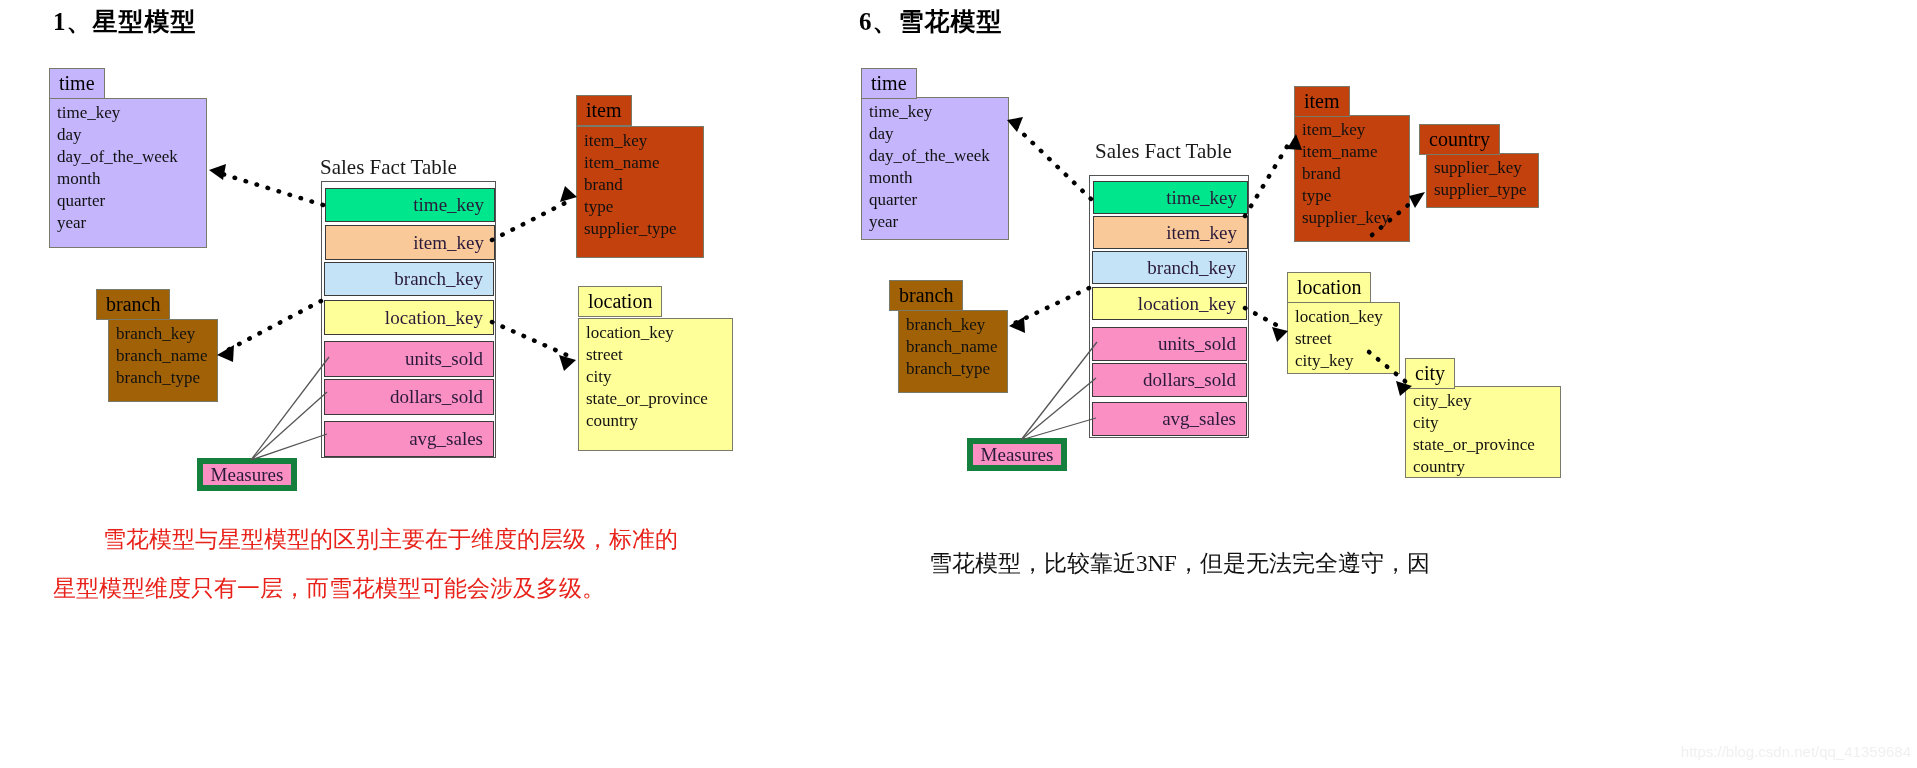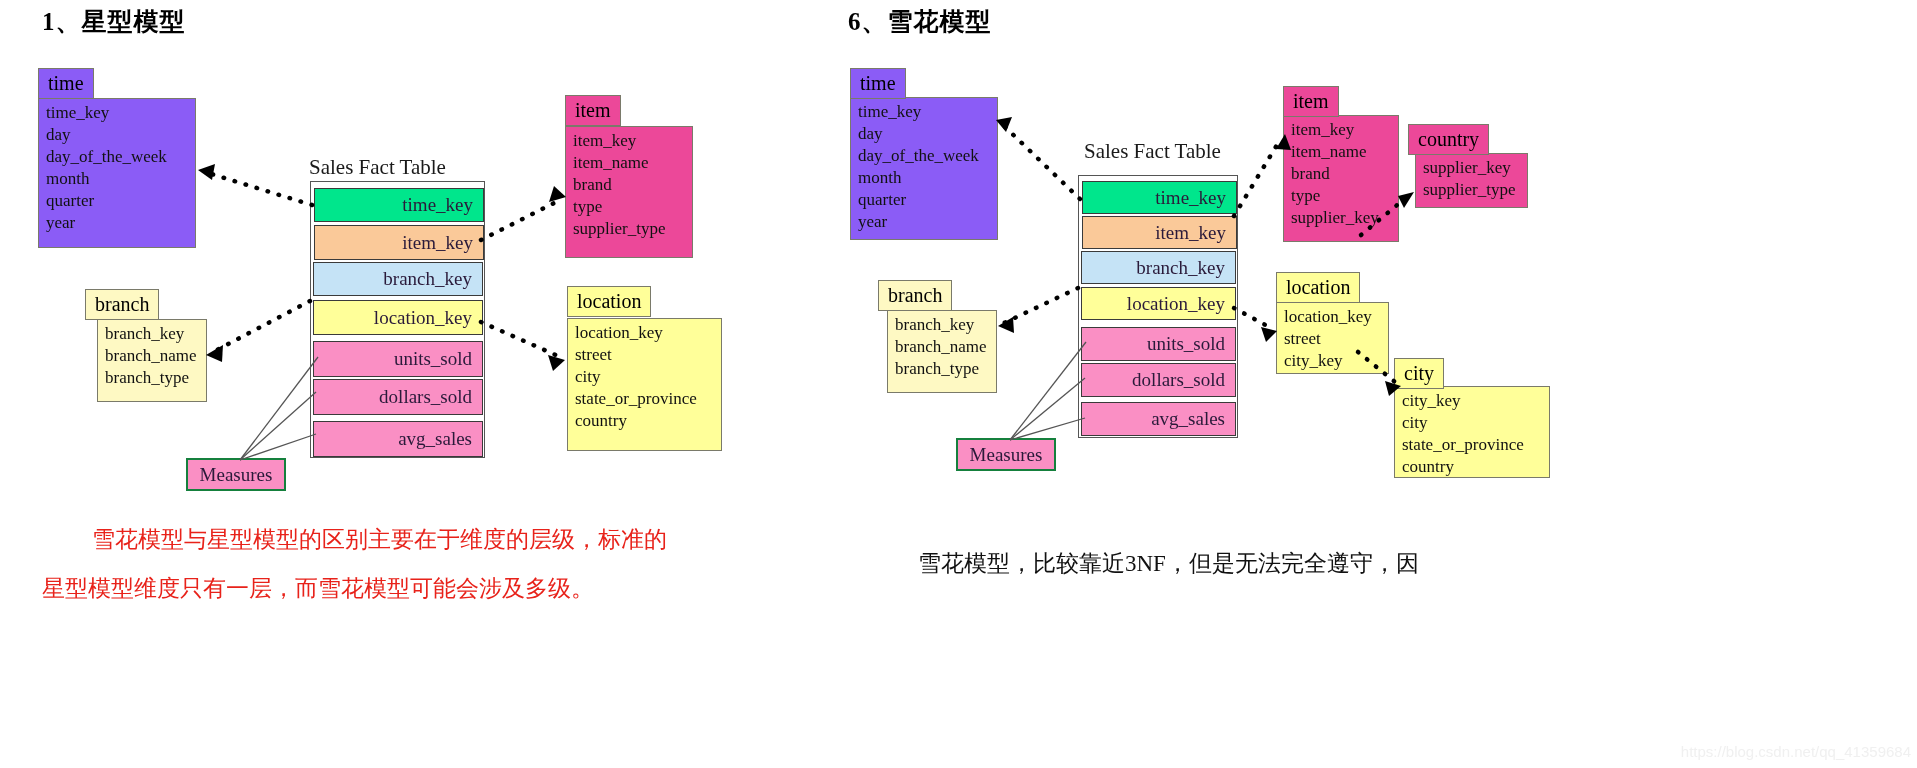--- a/index.html
+++ b/index.html
@@ -3,21 +3,21 @@
 <meta charset="utf-8">
 <style>
   html,body{margin:0;padding:0;}
   body{
     width:1917px;height:768px;
     background:#ffffff;
     font-family:"Liberation Serif","DejaVu Serif",serif;
     position:relative;
     overflow:hidden;
   }
-  .panel{position:absolute;top:0;height:768px;}
+  .panel{position:absolute;top:0;height:768px;margin-left:11px;}
   #panel-star{left:0;width:958px;}
   #panel-snow{left:958px;width:959px;}
 
   .panel-title{
     position:absolute;
     font-family:"Liberation Serif","DejaVu Serif",serif;
     font-weight:bold;
     font-size:25px;
     color:#000;
     white-space:nowrap;
@@ -45,23 +45,23 @@
     padding:3px 6px 4px 7px;
   }
   .entity .body .fld{
     font-size:17px;
     line-height:1.29;
     white-space:nowrap;
     color:#111;
   }
 
   
-  .c-green .tab,.c-green .body{background:#8b5cf6;}
-  .c-orange .tab,.c-orange .body{background:#ec4899;font-family:Liberation Serif, serif;}
-  .c-blue .tab,.c-blue .body{background:#fef9c3;}
+  .c-green .tab,.c-green .body{background:#c4b5fd;}
+  .c-orange .tab,.c-orange .body{background:#c2410c;font-family:Liberation Serif, serif;}
+  .c-blue .tab,.c-blue .body{background:#a16207;}
   .c-yellow .tab,.c-yellow .body{background:#ffff99;}
 
   
   .fact{position:absolute;}
   .fact-title{
     position:absolute;
     font-size:21px;
     white-space:nowrap;
     color:#1a1a1a;
     letter-spacing:0px;
@@ -86,21 +86,21 @@
   }
   .fr-green{background:#00e68c;}
   .fr-orange{background:#fac999;}
   .fr-blue{background:#c5e3f6;}
   .fr-yellow{background:#ffff99;}
   .fr-pink{background:#fa8fc4;}
 
   .measures-box{
     position:absolute;
     background:#fa8fc4;
-    border:2px solid #15803d;
+    border:6px solid #15803d;
     box-sizing:border-box;
     font-size:19px;
     color:#2a1a3a;
     display:flex;align-items:center;justify-content:center;
   }
 
   svg.overlay{position:absolute;left:0;top:0;width:100%;height:100%;pointer-events:none;z-index:5;}
 
   .caption{
     position:absolute;

